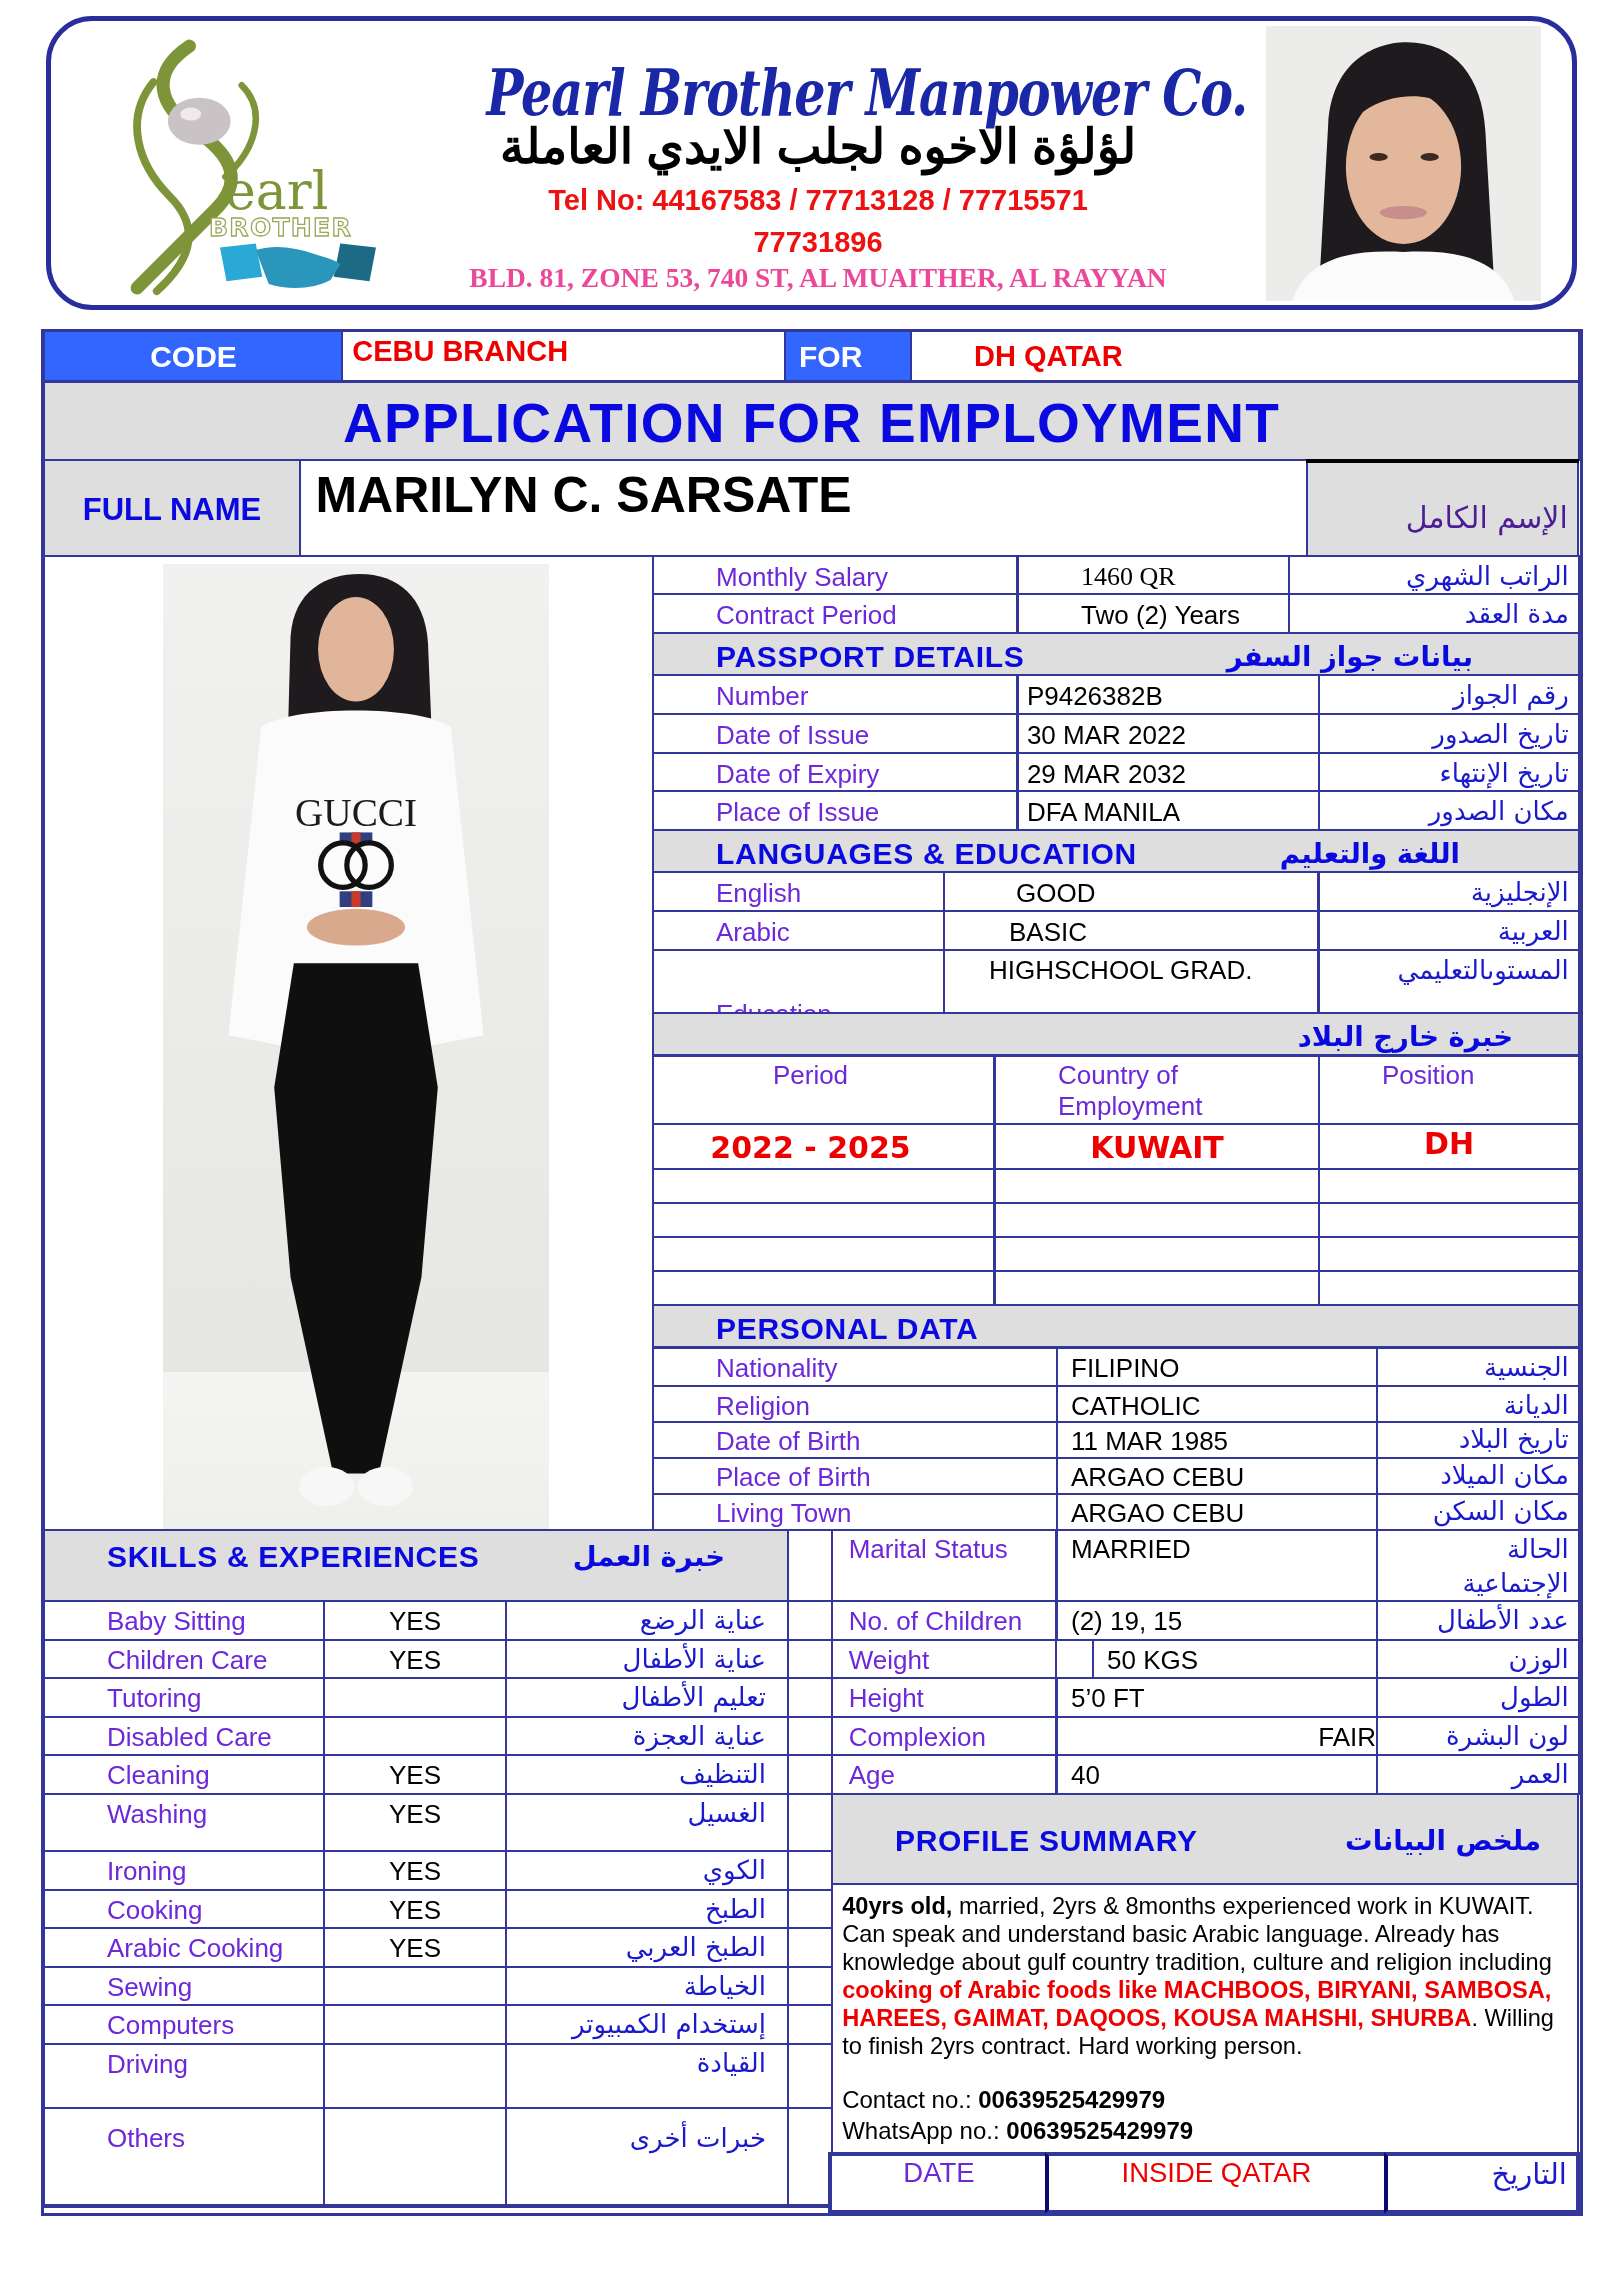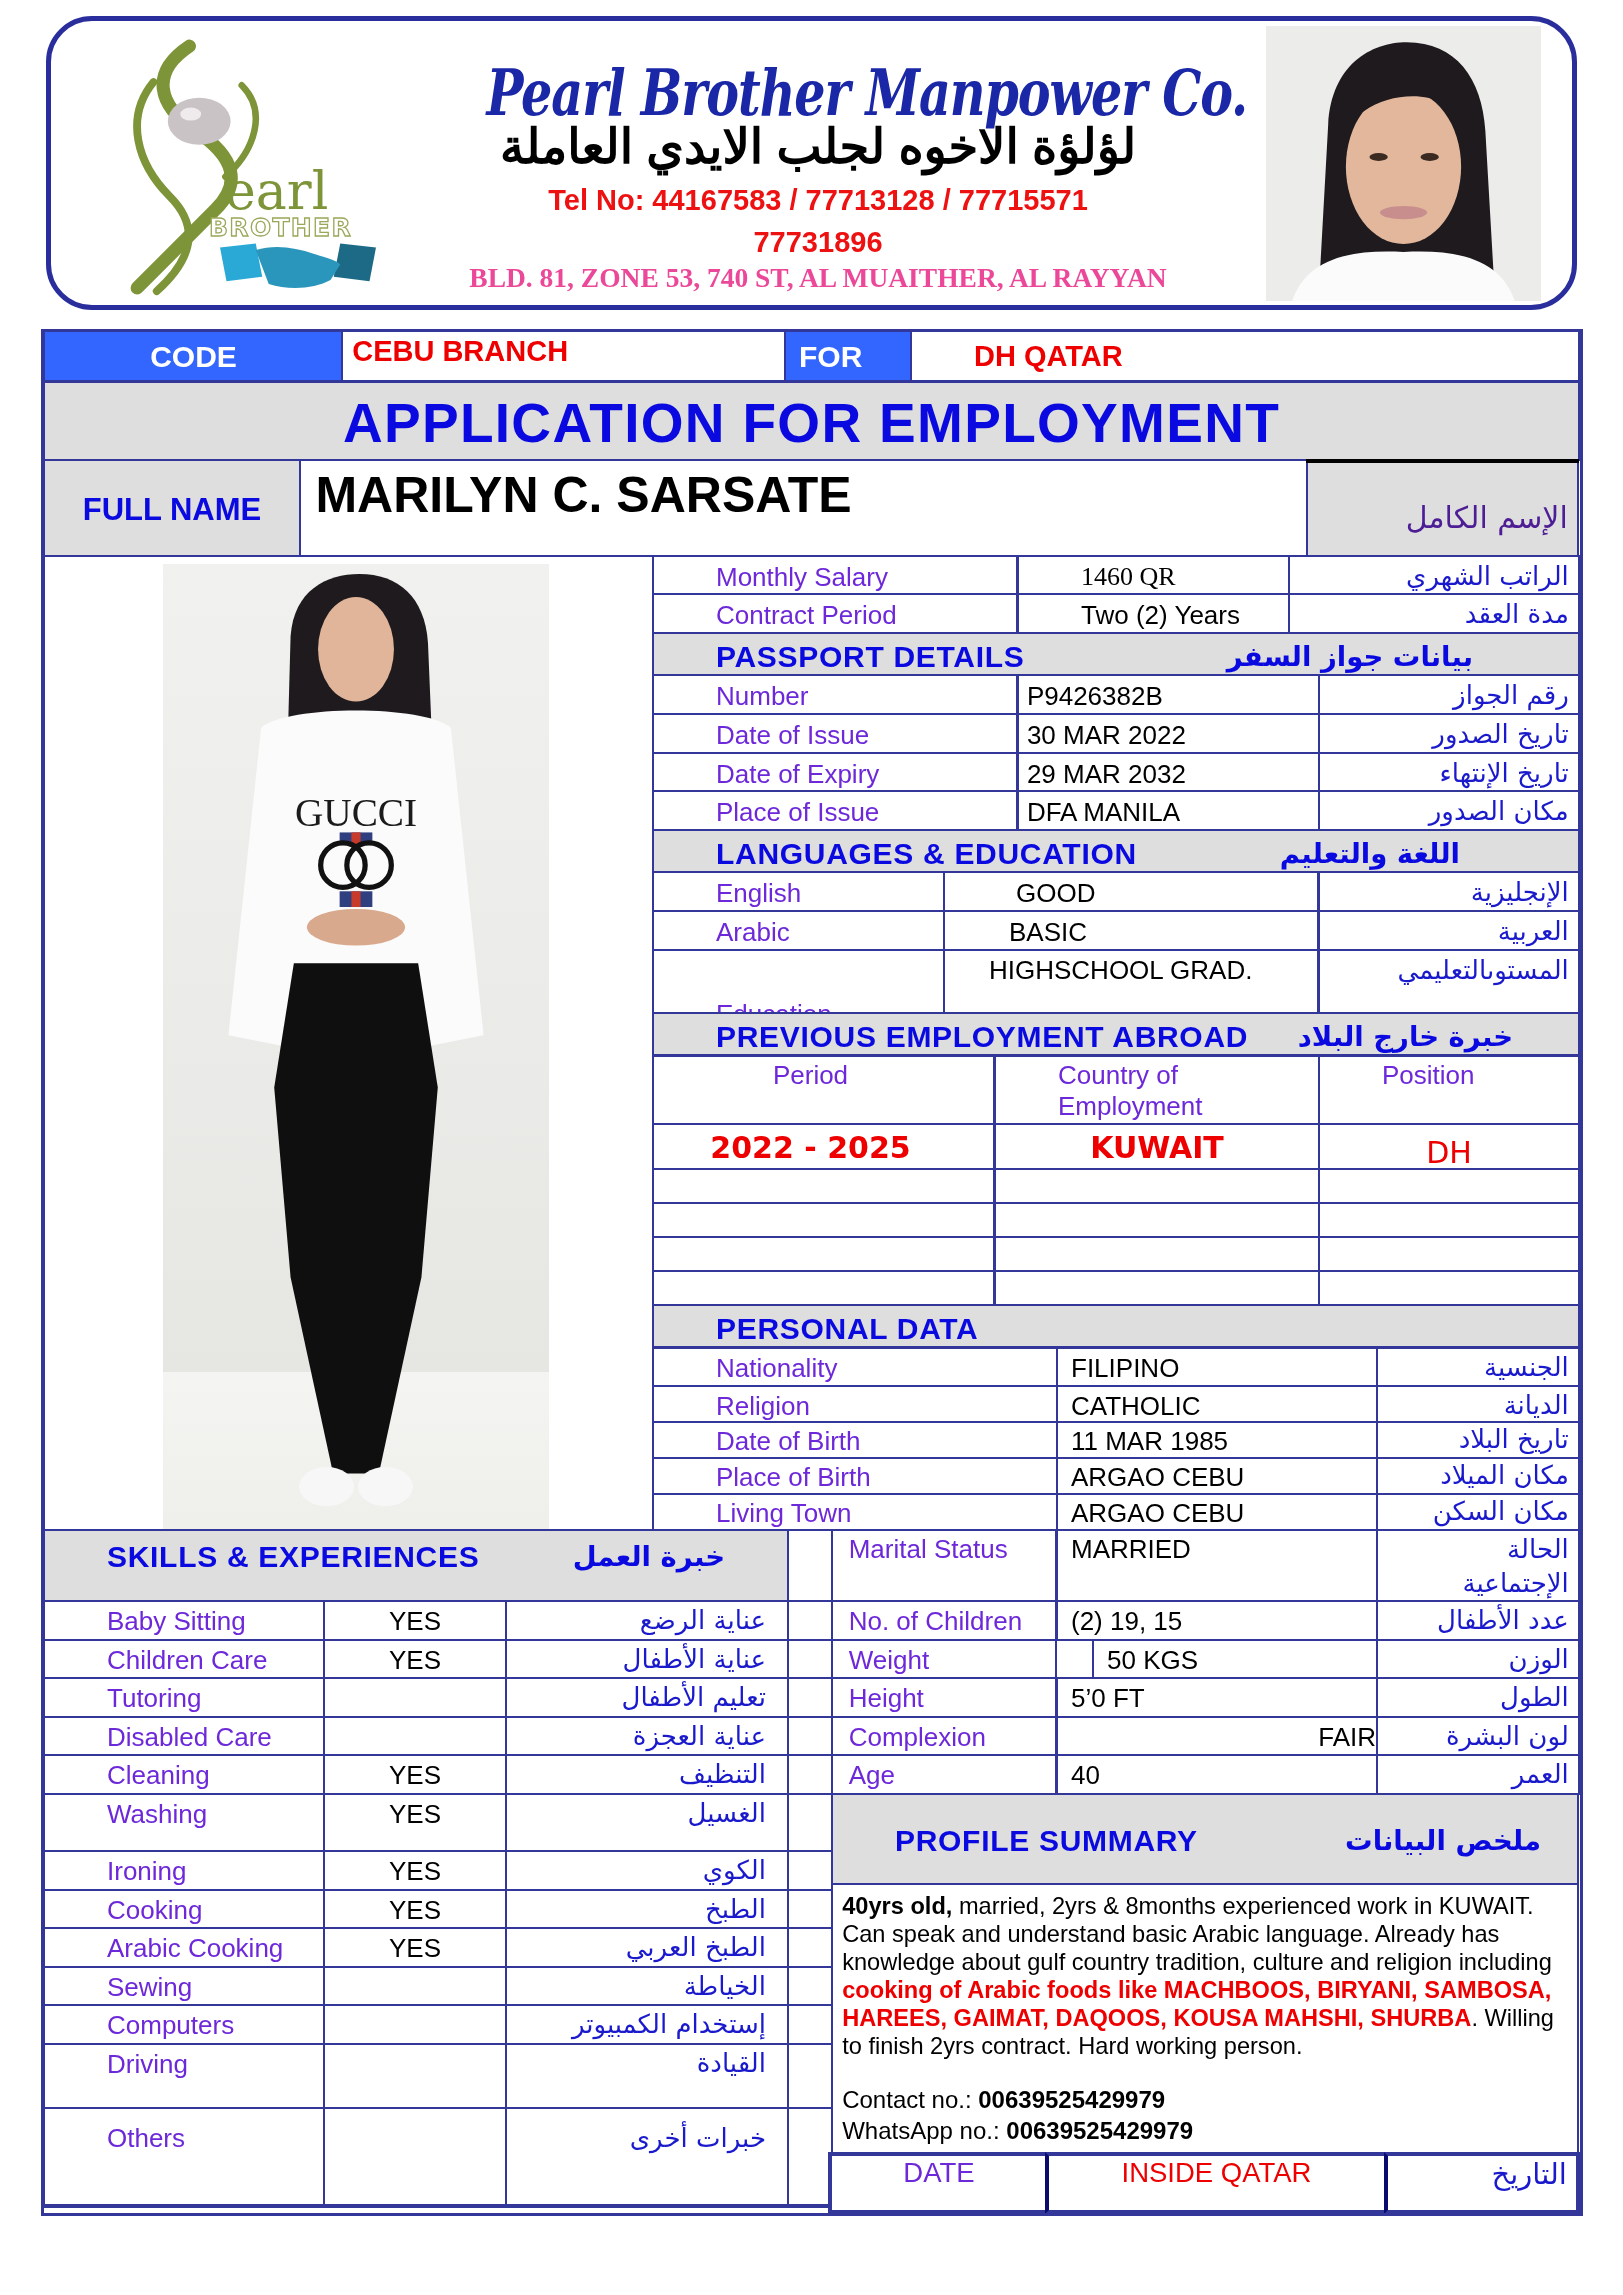--- a/index.html
+++ b/index.html
@@ -215,42 +215,41 @@
   <div class="lbl" style="padding:0 0 0 62px; line-height:30px;">[ Course ]</div>
 </div>
 <div class="cell" style="left:943px; top:949px; width:376px; height:65px;">
     <div class="val" style="padding:3.9px 0 0 44px;">HIGHSCHOOL GRAD.</div>
   </div>
 <div class="cell" style="left:1318px; top:949px; width:262px; height:65px;">
     <div class="ar" style="padding:3.9px 9.2px 0 0;">المستوىالتعليمي</div>
   </div>
 
 <div class="cell grey" style="left:652px; top:1012px; width:928px; height:44px;">
-  <div class="sec" style="position:absolute; left:62px; top:5.9px;">PREVIOUS EMPLOYMENT ABROAD</div>
   <div class="sec-ar" style="position:absolute; right:65px; top:5.9px;">خبرة خارج البلاد</div>
 </div>
 
 <div class="cell" style="left:652px; top:1055px; width:343px; height:71px;">
     <div class="lbl" style="text-align:center; padding-top:2.6px; padding-right:26px;">Period</div>
   </div>
 <div class="cell" style="left:994px; top:1055px; width:326px; height:71px;">
     <div class="lbl" style="padding:2.6px 0 0 62px; width:164px; line-height:31px;">Country of Employment</div>
   </div>
 <div class="cell" style="left:1318px; top:1055px; width:262px; height:71px;">
     <div class="lbl" style="padding:2.6px 0 0 62px;">Position</div>
   </div>
 
 <div class="cell" style="left:652px; top:1123px; width:343px; height:47px;">
     <div class="red" style="font-family:'DejaVu Sans',sans-serif; font-weight:bold; font-size:30px; text-align:center; padding:5.2px 26px 0 0;">2022 - 2025</div>
   </div>
 <div class="cell" style="left:994px; top:1123px; width:326px; height:47px;">
     <div class="red" style="font-family:'DejaVu Sans',sans-serif; font-weight:bold; font-size:30px; text-align:center; padding-top:5.2px;">KUWAIT</div>
   </div>
 <div class="cell" style="left:1318px; top:1123px; width:262px; height:47px;">
-    <div class="red" style="font-family:'DejaVu Sans',sans-serif; font-weight:normal; font-size:30px; text-align:center; padding-top:10px;">DH</div>
+    <div class="red" style="font-family:'DejaVu Sans',sans-serif; font-weight:bold; font-size:30px; text-align:center; padding-top:1px;">DH</div>
   </div>
 
 <div class="cell" style="left:652px; top:1168px; width:343px; height:36px;"></div>
 <div class="cell" style="left:994px; top:1168px; width:326px; height:36px;"></div>
 <div class="cell" style="left:1318px; top:1168px; width:262px; height:36px;"></div>
 <div class="blackline" style="left:1318px; top:1202px; width:262px;"></div>
 
 <div class="cell" style="left:652px; top:1202px; width:343px; height:36px;"></div>
 <div class="cell" style="left:994px; top:1202px; width:326px; height:36px;"></div>
 <div class="cell" style="left:1318px; top:1202px; width:262px; height:36px;"></div>

